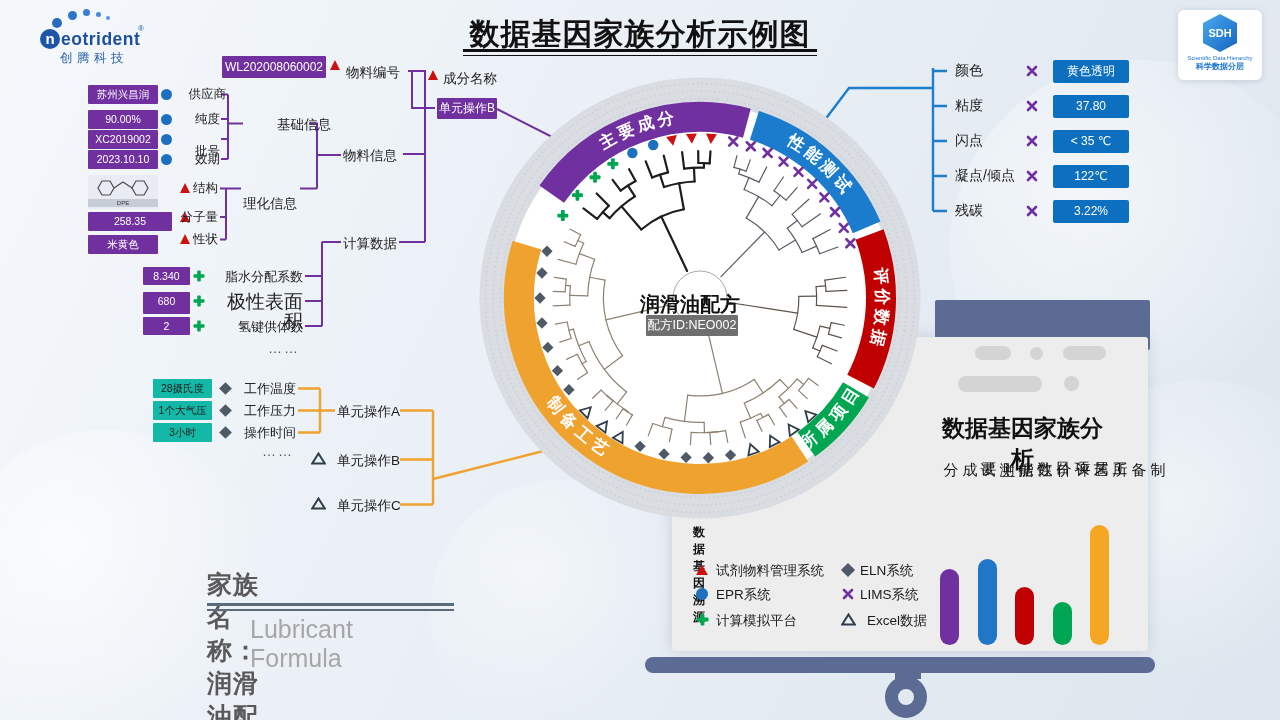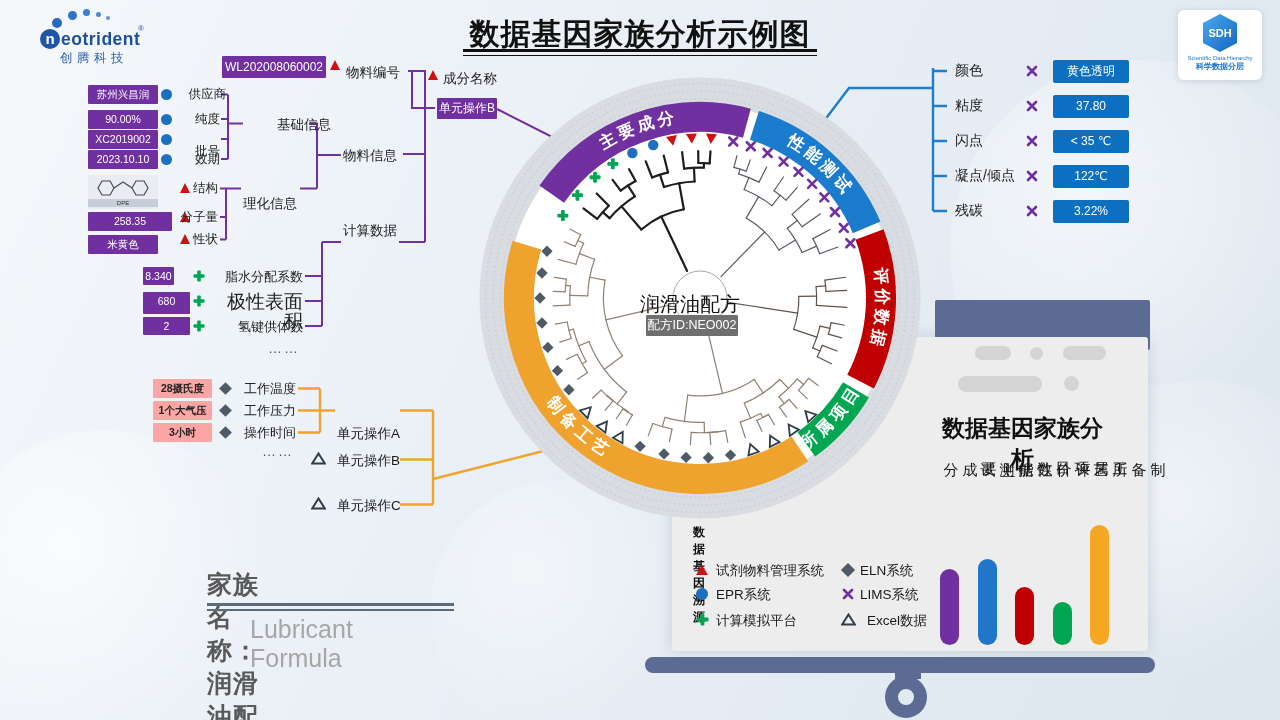--- a/index.html
+++ b/index.html
@@ -4,41 +4,41 @@
 <style>
   html,body{margin:0;padding:0;}
   body{width:1280px;height:720px;position:relative;overflow:hidden;
        font-family:"Liberation Sans","DejaVu Sans",sans-serif;
        background:linear-gradient(115deg,#f5f8fb 0%,#eaf0f6 40%,#dde6ee 100%);}
   .abs{position:absolute;}
   .blob{position:absolute;border-radius:50%;pointer-events:none;}
   
   .vbox{position:absolute;background:#7030a0;color:#fff;font-size:10.5px;line-height:19px;
         text-align:center;border-radius:1px;}
-  .obox{position:absolute;background:#fca5a5;color:#222;font-size:10.5px;line-height:19px;
-        text-align:center;border-radius:1px;font-weight:bold;}
+  .obox{position:absolute;background:#14b8a6;color:#222;font-size:10.5px;line-height:19px;
+        text-align:center;border-radius:1px;}
   .flabel{position:absolute;font-size:12.5px;color:#222;text-align:right;line-height:19px;}
   .node{position:absolute;font-size:13.5px;color:#1c1c1c;font-weight:500;white-space:nowrap;}
   .dot-blue{position:absolute;width:11px;height:11px;border-radius:50%;background:#1d6fc0;}
   .tri-red{position:absolute;width:0;height:0;border-left:5.5px solid transparent;
            border-right:5.5px solid transparent;border-bottom:10px solid #cc1111;}
   .diam{position:absolute;width:9px;height:9px;background:#4e5b66;transform:rotate(45deg);}
   .ell{position:absolute;font-size:14px;color:#555;letter-spacing:2px;}
   
   .pfl{position:absolute;font-size:14px;color:#1a1a1a;white-space:nowrap;}
   .pfb{position:absolute;width:76px;height:23px;background:#0d6fc0;border-radius:2px;
        color:#fff;font-size:12px;line-height:23px;text-align:center;}
   
   .ph{position:absolute;background:#d4d4d4;}
   .vlabel{position:absolute;writing-mode:vertical-rl;text-orientation:upright;
           font-size:15px;letter-spacing:3px;color:#151515;top:450px;}
   .bar{position:absolute;width:19px;border-radius:10px;}
   
   .lgl{position:absolute;font-size:13.5px;color:#1a1a1a;white-space:nowrap;}
-  .center-title{position:absolute;font-size:20px;font-weight:normal;color:#111;text-align:center;}
+  .center-title{position:absolute;font-size:20px;font-weight:bold;color:#111;text-align:center;}
   .idbox{position:absolute;background:#6f6f6f;color:#fff;font-size:12.5px;line-height:21px;
          text-align:center;border-radius:1px;}
   svg{display:block;}
 </style>
 </head>
 <body>
 
 <div class="blob" style="left:950px;top:60px;width:380px;height:380px;background:radial-gradient(circle at 35% 35%,rgba(255,255,255,.95),rgba(255,255,255,0) 70%);opacity:.6;"></div>
 <div class="blob" style="left:1050px;top:380px;width:300px;height:300px;background:radial-gradient(circle at 40% 40%,rgba(255,255,255,.9),rgba(200,214,228,0) 70%);opacity:.55;"></div>
 <div class="blob" style="left:-60px;top:430px;width:330px;height:330px;background:radial-gradient(circle at 38% 35%,rgba(255,255,255,.95),rgba(255,255,255,0) 68%);opacity:.7;"></div>
@@ -445,23 +445,23 @@
   <div class="vbox" style="left:88px;top:212px;width:84px;height:19px;">258.35</div>
   <span class="tri-red" style="left:180px;top:212px;"></span>
   <div class="flabel" style="left:160px;top:208px;width:58px;">分子量</div>
 
   <div class="vbox" style="left:88px;top:235px;width:70px;height:19px;">米黄色</div>
   <span class="tri-red" style="left:180px;top:234px;"></span>
   <div class="flabel" style="left:160px;top:230px;width:58px;">性状</div>
 
   <div class="node" style="left:243px;top:181px;margin-top:14px;">理化信息</div>
   <div class="node" style="left:343px;top:147px;">物料信息</div>
-  <div class="node" style="left:343px;top:222px;font-family:Liberation Mono, monospace;">计算数据</div>
-
-  <div class="vbox" style="left:143px;top:267px;width:31px;height:18px;line-height:18px;">8.340</div>
+  <div class="node" style="left:343px;top:235px;font-family:Liberation Mono, monospace;">计算数据</div>
+
+  <div class="vbox" style="left:143px;top:267px;width:47px;height:18px;line-height:18px;">8.340</div>
   <svg class="abs" style="left:193px;top:270px;" width="12" height="12" viewBox="0 0 12 12">
       <g fill="#00a651">
         <rect x="4.2" y="0.5" width="3.6" height="11" rx="1"></rect>
         <rect x="0.5" y="4.2" width="11" height="3.6" rx="1"></rect>
       </g>
     </svg>
   <div class="flabel" style="left:223px;top:267px;width:80px;font-size:13px;">脂水分配系数</div>
 
   <div class="vbox" style="left:143px;top:292px;width:47px;height:22px;line-height:18px;">680</div>
   <svg class="abs" style="left:193px;top:295px;" width="12" height="12" viewBox="0 0 12 12">
@@ -494,21 +494,21 @@
   <div class="flabel" style="left:236px;top:379px;width:60px;font-size:13px;">工作温度</div>
 
   <div class="obox" style="left:153px;top:401px;width:59px;height:19px;">1个大气压</div>
   <span class="diam" style="left:221px;top:406px;"></span>
   <div class="flabel" style="left:236px;top:401px;width:60px;font-size:13px;">工作压力</div>
 
   <div class="obox" style="left:153px;top:423px;width:59px;height:19px;">3小时</div>
   <span class="diam" style="left:221px;top:428px;"></span>
   <div class="flabel" style="left:236px;top:423px;width:60px;font-size:13px;">操作时间</div>
 
-  <div class="node" style="left:337px;top:425px;">单元操作A</div>
+  <div class="node" style="left:337px;top:403px;">单元操作A</div>
   <div class="ell" style="left:262px;top:443px;">……</div>
 
   <svg class="abs" style="left:311px;top:452px;" width="15" height="13" viewBox="0 0 15 13">
       <polygon points="7.5,1.5 13.8,11.5 1.2,11.5" fill="none" stroke="#2e3d49" stroke-width="2"></polygon>
     </svg>
   <div class="node" style="left:337px;top:452px;">单元操作B</div>
 
   <svg class="abs" style="left:311px;top:497px;" width="15" height="13" viewBox="0 0 15 13">
       <polygon points="7.5,1.5 13.8,11.5 1.2,11.5" fill="none" stroke="#2e3d49" stroke-width="2"></polygon>
     </svg>

